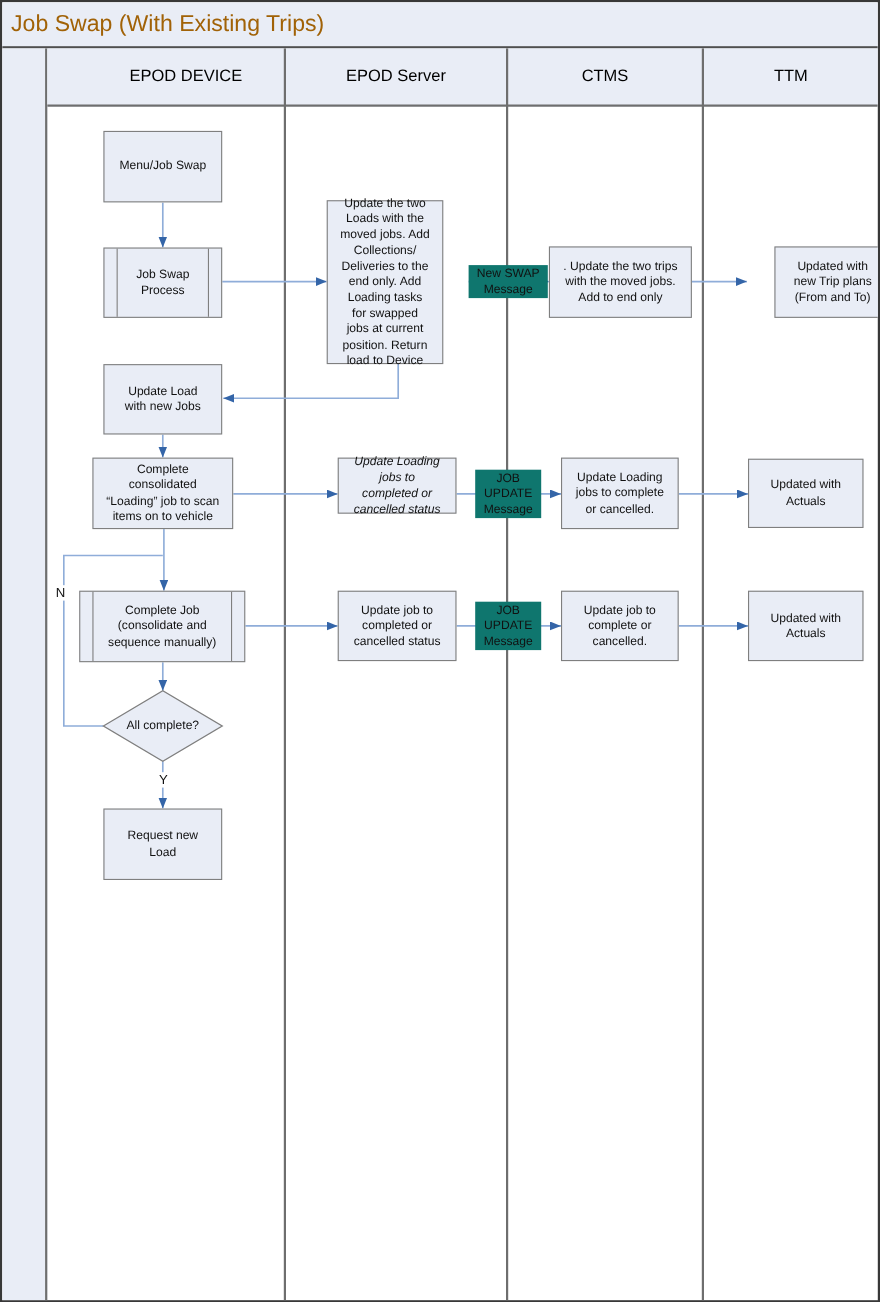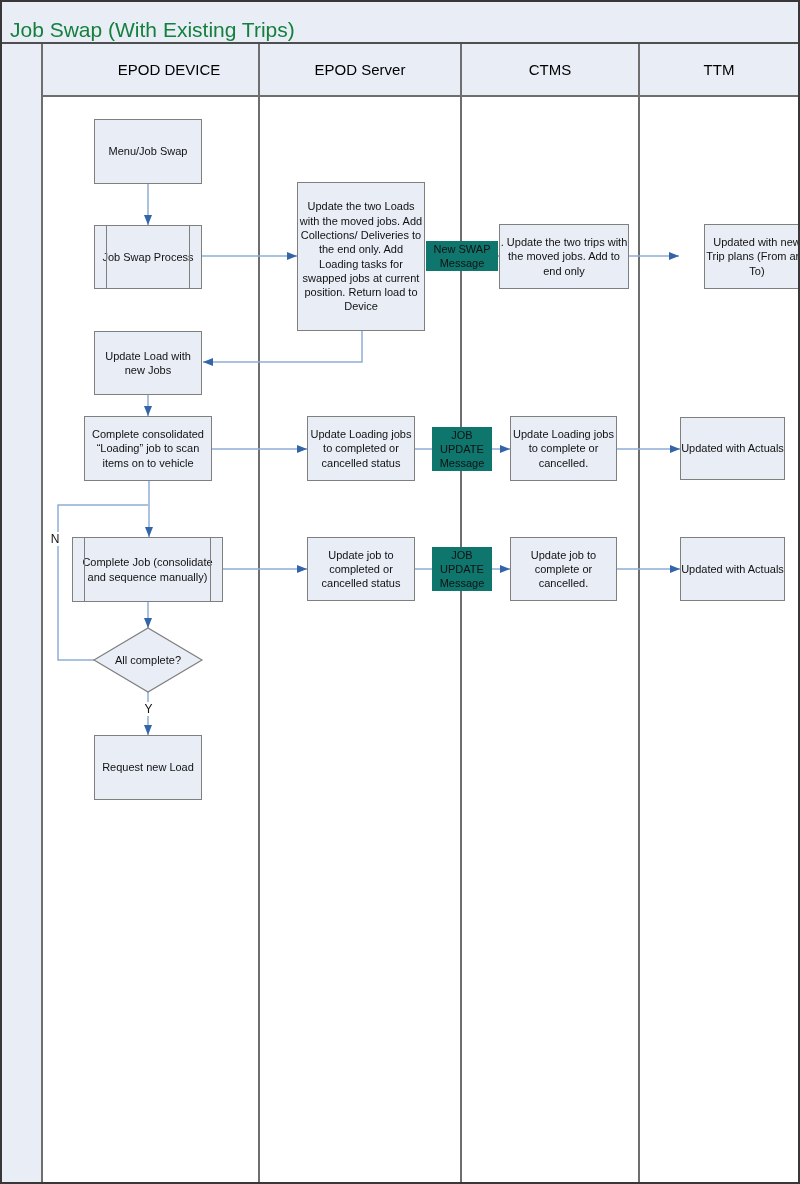--- a/index.html
+++ b/index.html
@@ -11,22 +11,22 @@
     border:2px solid var(--outer-border,#383838);
     font-family:"Liberation Sans","DejaVu Sans",sans-serif;
     color:var(--text,#111);
     overflow:hidden;
   }
   
   .title-bar{
     position:absolute;left:0;top:0;right:0;height:40px;
     background:var(--frame-fill,#e9edf6);
     border-bottom:2px solid #4f4f4f;
-    display:flex;align-items:flex-end;
-    padding-left:8px;font-size:21px;color:#15803d;
+    display:flex;align-items:center;
+    padding-left:8px;font-size:21px;color:#a16207;
   }
   .gutter{
     position:absolute;left:0;top:42px;bottom:0;width:39px;
     background:var(--frame-fill,#e9edf6);
     border-right:2px solid var(--lane-line,#6e6e6e);
   }
   .header-strip{
     position:absolute;left:41px;top:42px;right:0;height:51px;
     background:var(--frame-fill,#e9edf6);
     border-bottom:2px solid var(--lane-line,#6e6e6e);
@@ -45,21 +45,21 @@
   .edge{fill:none;stroke:var(--edge-line,#8fadd9);stroke-width:1.5px;}
   .arrowhead-shape{fill:var(--edge-head,#3465a8);}
   .diamond-shape{fill:var(--node-fill,#e9edf6);stroke:var(--node-border,#7f7f7f);stroke-width:1.2px;}
   
   .node{
     position:absolute;box-sizing:border-box;z-index:4;
     background:var(--node-fill,#e9edf6);
     border:1px solid var(--node-border,#7f7f7f);
     display:flex;align-items:center;justify-content:center;
     text-align:center;font-size:11px;line-height:1.3;
-    padding:3px 0;
+    padding:3px 11px;
   }
   .subprocess .bar{
     position:absolute;top:0;bottom:0;width:0;
     border-left:1px solid var(--node-border,#7f7f7f);
   }
   .subprocess .bar.left{left:11px;}
   .subprocess .bar.right{right:11px;}
   .diamond-label{
     position:absolute;z-index:4;display:flex;align-items:center;justify-content:center;
     text-align:center;font-size:11px;background:transparent;
@@ -135,24 +135,24 @@
   <div class="node subprocess" style="left:70px;top:535px;width:151px;height:65px;">
     <span class="bar left"></span>
     <span>Complete Job (consolidate and sequence manually)</span>
     <span class="bar right"></span>
   </div>
   <div class="diamond-label" style="left:92px;top:626px;width:108px;height:64px;">All complete?</div>
   <div class="node" style="left:92px;top:733px;width:108px;height:65px;">
     <span>Request new Load</span>
   </div>
 
-  <div class="node" style="left:295px;top:180px;width:128px;height:149px;">
+  <div class="node" style="left:295px;top:180px;width:106px;height:149px;">
     <span>Update the two Loads with the moved jobs. Add Collections/ Deliveries to the end only. Add Loading tasks for swapped jobs at current position. Return load to Device</span>
   </div>
-  <div class="node" style="left:305px;top:414px;width:108px;height:65px;">
+  <div class="node" style="left:305px;top:414px;width:108px;height:51px;font-style:italic;">
     <span>Update Loading jobs to completed or cancelled status</span>
   </div>
   <div class="node" style="left:305px;top:535px;width:108px;height:64px;">
     <span>Update job to completed or cancelled status</span>
   </div>
 
   <div class="node" style="left:497px;top:222px;width:130px;height:65px;">
     <span>. Update the two trips with the moved jobs. Add to end only</span>
   </div>
   <div class="node" style="left:508px;top:414px;width:107px;height:65px;">

